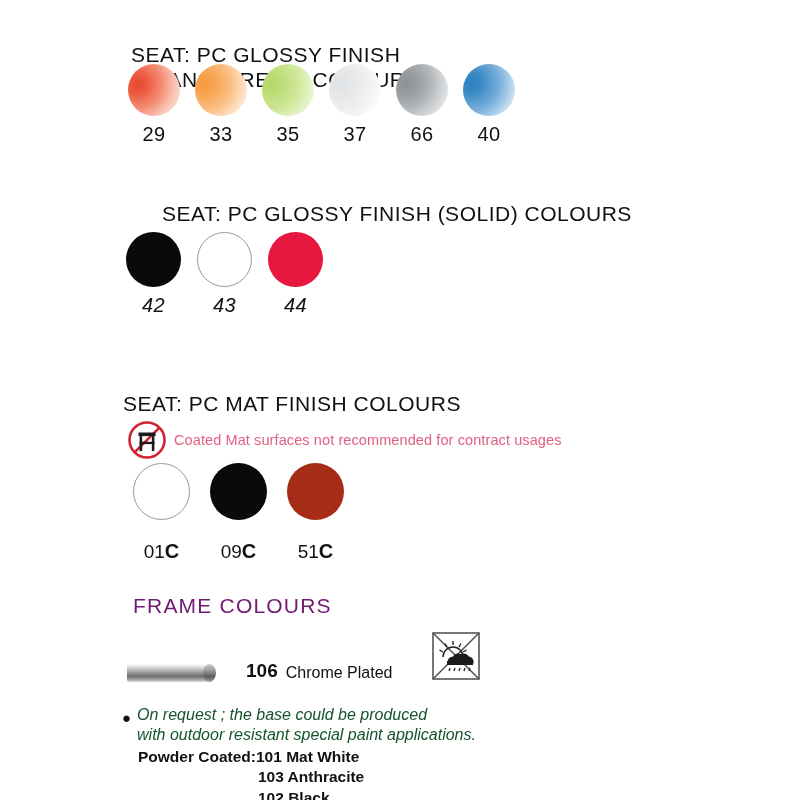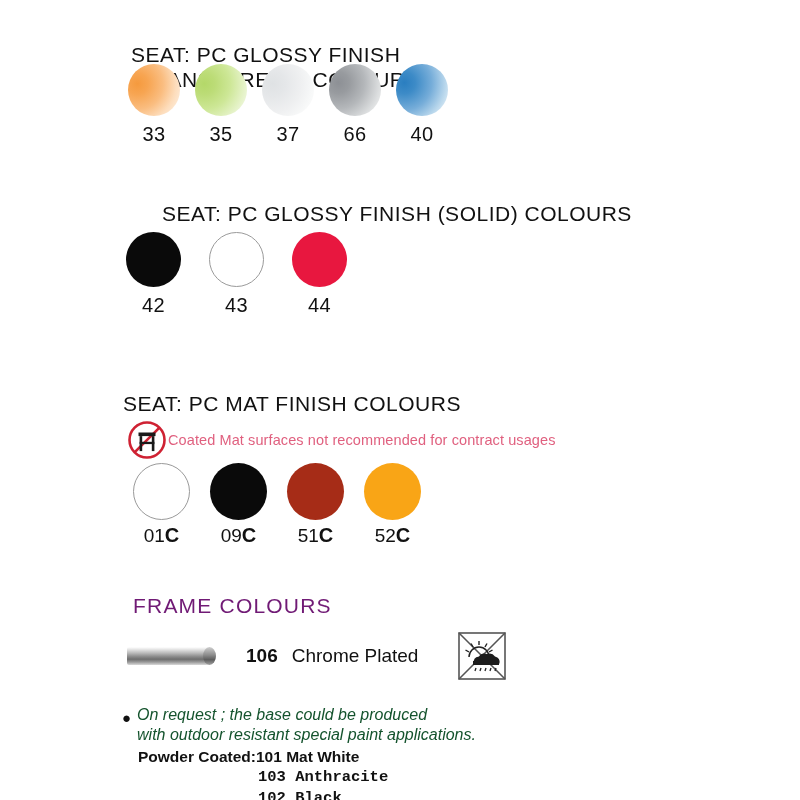--- a/index.html
+++ b/index.html
@@ -46,21 +46,21 @@
     font-weight: 400;
     color: #701a75;
   }
 
   
   .swatch-row {
     position: absolute;
     display: flex;
   }
   #row-transparent { left: 128px; top: 64px; gap: 15px; }
-  #row-solid       { left: 126px; top: 232px; gap: 28px; }
+  #row-solid       { left: 126px; top: 232px; gap: 16px; font-style: italic; }
   #row-mat         { left: 133px; top: 463px; gap: 20px; }
 
   .swatch {
     display: flex;
     flex-direction: column;
     align-items: center;
   }
 
   .dot {
     border-radius: 50%;
@@ -73,64 +73,65 @@
   .dot-outline { border: 1px solid #9a9a9a; box-sizing: border-box; }
 
   .swatch-label {
     margin-top: 7px;
     font-size: 20px;
     font-weight: 400;
     color: #111111;
     letter-spacing: 0.5px;
   }
   .swatch-label-mat {
-    margin-top: 4px;
+    margin-top: 20px;
     font-size: 19px;
     font-weight: 400;
     letter-spacing: 0px;
   }
   .swatch-label-mat .suffix {
     font-weight: 700;
     font-size: 20px;
   }
 
   
   #mat-warning {
     position: absolute;
     left: 126px;
     top: 419px;
     display: flex;
     align-items: center;
+    gap: 6px;
   }
   #mat-warning .warn-text {
     font-size: 14.5px;
     color: #e0607f;
     font-weight: 400;
     letter-spacing: 0.1px;
   }
 
   
   #frame-row {
     position: absolute;
     left: 127px;
     top: 630px;
     display: flex;
-    align-items: center;
+    align-items: flex-end;
   }
   #frame-row .frame-code {
     font-size: 19px;
     font-weight: 700;
     color: #111;
     margin-left: 31px;
   }
   #frame-row .frame-name {
-    font-size: 19px;
+    font-size: 16px;
     font-weight: 400;
     color: #111;
-    margin-left: 14px;
+    margin-left: 8px;
   }
   #frame-row .weather-wrap { margin-left: 38px; display:flex; }
 
   .chrome-bar {
     width: 88px;
     height: 18px;
     background: linear-gradient(to bottom,
        #ffffff 0%, #e8e8e8 12%, #b9b9b9 34%,
        #8e8e8e 52%, #6e6e6e 68%, #9b9b9b 84%, #d9d9d9 100%);
     border-radius: 2px 9px 9px 2px;
@@ -170,33 +171,37 @@
     white-space: pre-line;
   }
   #footer .pc-block {
     margin-top: 2px;
     margin-left: 16px;
     font-size: 15.5px;
     font-weight: 700;
     color: #111;
     line-height: 1.32;
   }
-  #footer .pc-block .pc-indent { display: block; padding-left: 120px; font-family: Liberation Mono, monospace; }
+  #footer .pc-block .pc-indent { display: block; padding-left: 120px; }
   #footer .pc-first { display: block; }
 </style>
 </head>
 <body>
 
 <div class="sheet">
 
   <div class="sec-title" id="title-transparent">SEAT: PC GLOSSY FINISH
 (TRANSPARENT) COLOURS</div>
 
   <div class="swatch-row" id="row-transparent">
 
+    <div class="swatch">
+      <span class="dot dot-sm" style="background: radial-gradient(circle at 18% 38%, #e8472f 0%, #ec5a40 18%, #f38a70 45%, #f9c4b4 70%, #fdf4f0 100%);"></span>
+      <span class="swatch-label">29</span>
+    </div>
 
     <div class="swatch">
       <span class="dot dot-sm" style="background: radial-gradient(circle at 18% 38%, #f59a3e 0%, #f7a552 20%, #fabd80 48%, #fdddbc 72%, #fef7ef 100%);"></span>
       <span class="swatch-label">33</span>
     </div>
 
     <div class="swatch">
       <span class="dot dot-sm" style="background: radial-gradient(circle at 18% 38%, #b4d869 0%, #bcdc77 20%, #cde796 48%, #e4f2c6 74%, #fbfdf6 100%);"></span>
       <span class="swatch-label">35</span>
     </div>
@@ -266,24 +271,20 @@
       <span class="dot dot-lg" style="background:#0a0a0a;"></span>
       <span class="swatch-label swatch-label-mat"><span>09</span><span class="suffix">C</span></span>
     </div>
 
 
     <div class="swatch">
       <span class="dot dot-lg" style="background:#a62c17;"></span>
       <span class="swatch-label swatch-label-mat"><span>51</span><span class="suffix">C</span></span>
     </div>
 
-    <div class="swatch">
-      <span class="dot dot-lg" style="background:#f9a516;"></span>
-      <span class="swatch-label swatch-label-mat"><span>52</span><span class="suffix">C</span></span>
-    </div>
   </div>
 
   <div class="sec-title-frame">FRAME COLOURS</div>
 
   <div id="frame-row">
     <span class="chrome-bar"></span>
     <span class="frame-code">106</span>
     <span class="frame-name">Chrome Plated</span>
 
     <span class="weather-wrap">

